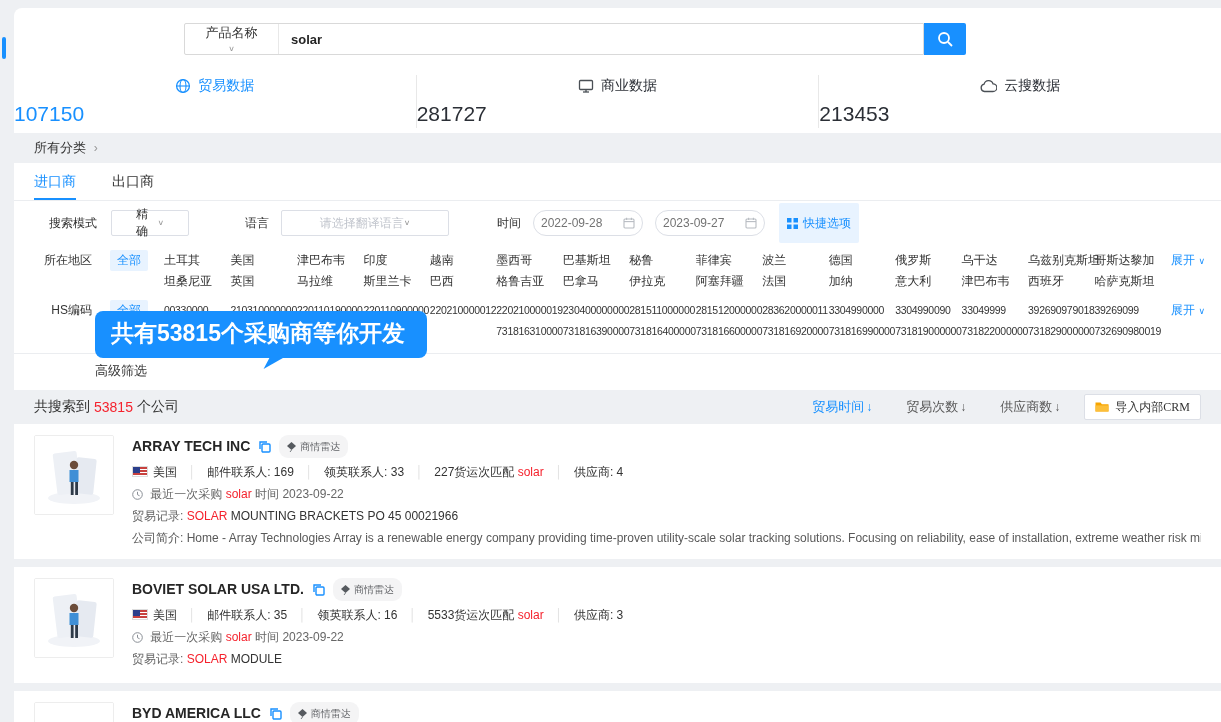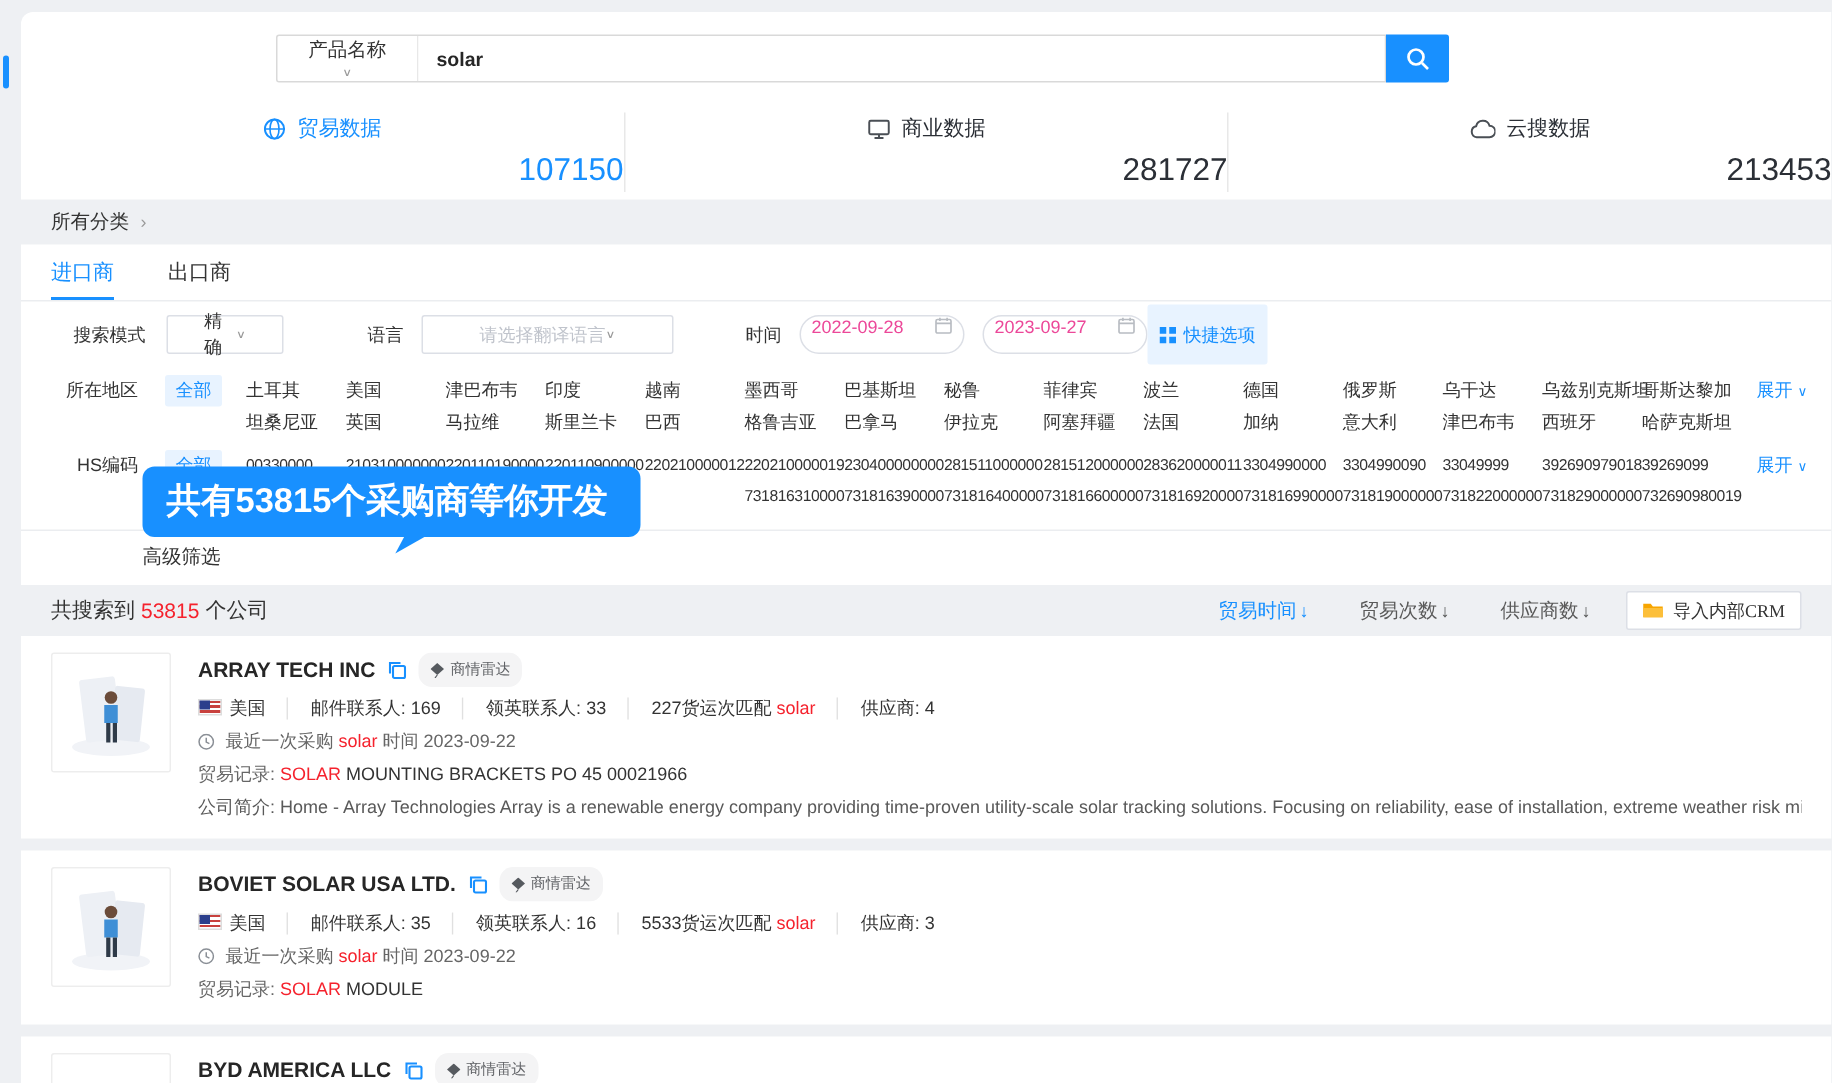--- a/index.html
+++ b/index.html
@@ -14,21 +14,21 @@
   .main { margin-left:14px; width:1207px; }
 
   
   .top-panel { margin-top:8px; height:125px; background:#fff; border-top-left-radius:8px; padding-top:15px; }
   .search-bar { display:flex; width:782px; margin-left:170px; height:32px; }
   .bar-body { flex:1; display:flex; border:1px solid #d9d9d9; border-radius:2px 0 0 2px; background:#fff; }
   .cat-box { width:94px; display:flex; align-items:center; justify-content:space-between; padding:0 10px; border-right:1px solid #e8e8e8; font-size:13px; color:#333; cursor:pointer;flex-direction:column; }
   .chev { color:#999; font-size:9px; transform:scaleY(.8); }
   .search-input { flex:1; border:none; outline:none; padding:0 12px; font-size:13px; font-weight:bold; color:#262626; font-family:inherit; }
   .search-btn { width:42px; background:#1890ff; border:none; border-radius:0 2px 2px 0; display:flex; align-items:center; justify-content:center; cursor:pointer; }
-  .stats { display:flex; margin-top:20px; text-align:right; }
+  .stats { display:flex; margin-top:20px; text-align:left; }
   .stat { flex:1; padding:2px 0; }
   .stat + .stat { border-left:1px solid #e8e8e8; }
   .stat-top { display:flex; justify-content:center; align-items:center; gap:7px; font-size:14px; color:#2b2f36; }
   .stat-num { font-size:21px; margin-top:7px; color:#2b2f36; }
   .stat.active .stat-top, .stat.active .stat-num { color:#1890ff; }
 
   
   .crumb { height:30px; line-height:30px; padding-left:20px; font-size:13px; color:#333; }
   .crumb .arr { color:#999; margin-left:4px; font-size:12px; }
 
@@ -38,22 +38,22 @@
   .tab { font-size:14px; line-height:37px; color:#333; position:relative; cursor:pointer; }
   .tab.active { color:#1890ff; }
   .tab.active::after { content:''; position:absolute; left:0; right:0; bottom:0; height:2px; background:#1890ff; }
 
   .frow1 { display:flex; align-items:center; height:44px; padding-left:35px; font-size:12px; color:#333; }
   .selbox { border:1px solid #dcdfe6; border-radius:2px; height:26px; display:flex; align-items:center; justify-content:center; padding:0 24px; background:#fff; cursor:pointer; }
   .mode-sel { width:78px; margin-left:14px; }
   .lang-label { margin-left:56px; }
   .lang-sel { width:168px; margin-left:12px; color:#c0c4cc; }
   .time-label { margin-left:48px; }
-  .datebox { width:110px; margin-left:12px; border:1px solid #dcdfe6; border-radius:13px; height:26px; display:flex; justify-content:space-between; padding:0 7px; color:#ec4899; cursor:pointer; }
-  .quick-btn { margin-left:0; background:#e8f3ff; color:#1890ff; border:none; border-radius:2px; height:40px; padding:0 8px; display:flex; align-items:center; gap:5px; font-size:12px; cursor:pointer; font-family:inherit; }
+  .datebox { width:110px; margin-left:12px; border:1px solid #dcdfe6; border-radius:13px; height:26px; display:flex; align-items:center; justify-content:space-between; padding:0 7px; color:#737373; cursor:pointer; }
+  .quick-btn { margin-left:14px; background:#e8f3ff; color:#1890ff; border:none; border-radius:2px; height:40px; padding:0 8px; display:flex; align-items:center; gap:5px; font-size:12px; cursor:pointer; font-family:inherit; }
 
   .fblock { display:flex; align-items:flex-start; padding:5px 60px 3px 0; position:relative; }
   .f-label { width:78px; text-align:right; font-size:12px; color:#333; line-height:21px; flex-shrink:0; }
   .all-pill { margin-left:18px; font-size:12px; color:#1890ff; background:#e8f3ff; padding:0 7px; line-height:21px; border-radius:2px; flex-shrink:0; cursor:pointer; }
   .opts { flex:1; margin-left:16px; }
   .opt-grid { display:grid; grid-template-columns:repeat(15, minmax(0,1fr)); line-height:21px; font-size:12px; color:#333; }
   .opt-grid span { white-space:nowrap; cursor:pointer; }
   .hs-grid { font-size:10.5px; letter-spacing:-0.3px; }
   #hs-row2 > span:first-of-type { grid-column-start:6; }
   .expand { position:absolute; right:16px; top:7px; color:#1890ff; font-size:12px; cursor:pointer; white-space:nowrap; }

